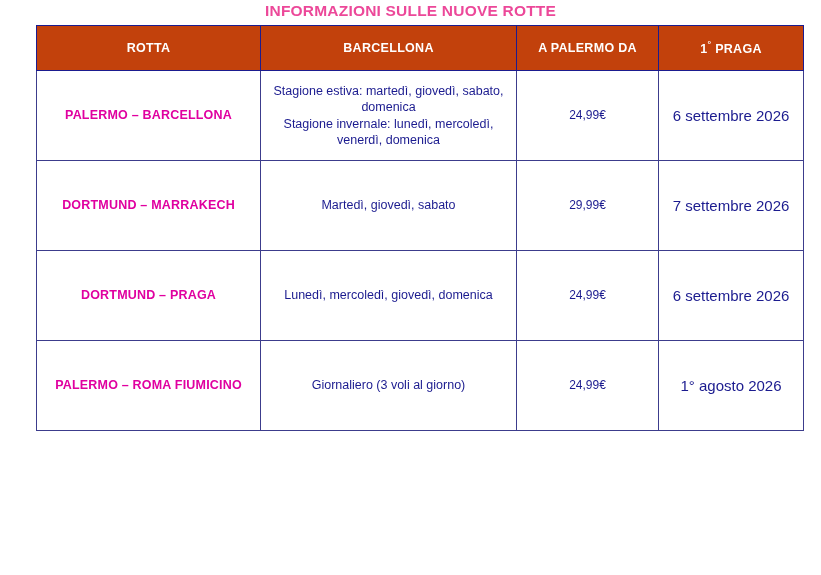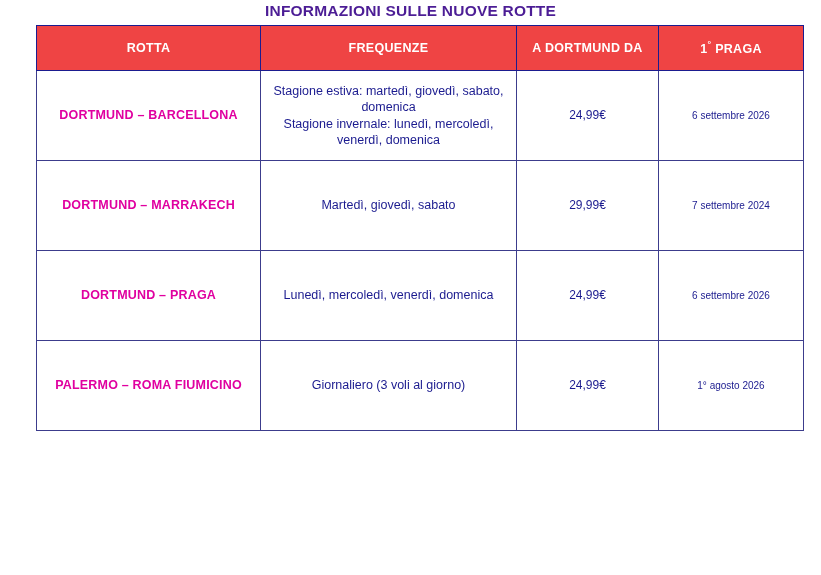--- a/index.html
+++ b/index.html
@@ -14,41 +14,41 @@
     overflow: hidden;
   }
   .page {
     position: relative;
     width: 821px;
     height: 575px;
     box-sizing: border-box;
   }
   .title {
     text-align: center;
-    color: #4c1d95;
+    color: #ec4899;
     font-weight: bold;
     font-size: 15.5px;
     letter-spacing: 0.2px;
     padding-top: 2px;
     padding-bottom: 5px;
     font-family: "Liberation Sans", sans-serif;
   }
   table.routes {
     border-collapse: collapse;
     table-layout: fixed;
     width: 767px;
     margin-left: 36px;
   }
   table.routes col.c0 { width: 224px; }
   table.routes col.c1 { width: 256px; }
   table.routes col.c2 { width: 142px; }
   table.routes col.c3 { width: 145px; }
 
   thead th {
-    background: #ef4444;
+    background: #c2410c;
     color: #ffffff;
     font-weight: bold;
     font-size: 12.5px;
     height: 42px;
     border: 1px solid #1b1b8f;
     text-align: center;
     vertical-align: middle;
     letter-spacing: 0.3px;
   }
   thead th .sup {
@@ -73,61 +73,61 @@
     font-size: 12.5px;
     letter-spacing: 0.2px;
   }
   tbody td.freq {
     font-size: 12.5px;
   }
   tbody td.price {
     font-size: 12px;
   }
   tbody td.first {
-    font-size: 10px;
+    font-size: 15px;
   }
 </style>
 </head>
 <body>
 
 <div class="page">
 
   <div class="title">INFORMAZIONI SULLE NUOVE ROTTE</div>
 
   <table class="routes">
     <colgroup>
       <col class="c0">
         <col class="c1">
         <col class="c2">
         <col class="c3">
     </colgroup>
     <thead>
       <tr>
         <th>ROTTA</th>
-        <th>FREQUENZE</th>
-        <th>A DORTMUND DA</th>
+        <th>BARCELLONA</th>
+        <th>A PALERMO DA</th>
         <th><span>1</span><span class="sup">°</span><span> PRAGA</span></th>
       </tr>
     </thead>
     <tbody>
       <tr>
-        <td class="route">DORTMUND – BARCELLONA</td>
+        <td class="route">PALERMO – BARCELLONA</td>
         <td class="freq">Stagione estiva: martedì, giovedì, sabato, domenica<br>Stagione invernale: lunedì, mercoledì, venerdì, domenica</td>
         <td class="price">24,99€</td>
         <td class="first">6 settembre 2026</td>
       </tr>
       <tr>
         <td class="route">DORTMUND – MARRAKECH</td>
         <td class="freq">Martedì, giovedì, sabato</td>
         <td class="price">29,99€</td>
-        <td class="first">7 settembre 2024</td>
+        <td class="first">7 settembre 2026</td>
       </tr>
       <tr>
         <td class="route">DORTMUND – PRAGA</td>
-        <td class="freq">Lunedì, mercoledì, venerdì, domenica</td>
+        <td class="freq">Lunedì, mercoledì, giovedì, domenica</td>
         <td class="price">24,99€</td>
         <td class="first">6 settembre 2026</td>
       </tr>
       <tr>
         <td class="route">PALERMO – ROMA FIUMICINO</td>
         <td class="freq">Giornaliero (3 voli al giorno)</td>
         <td class="price">24,99€</td>
         <td class="first">1° agosto 2026</td>
       </tr>
     </tbody>

